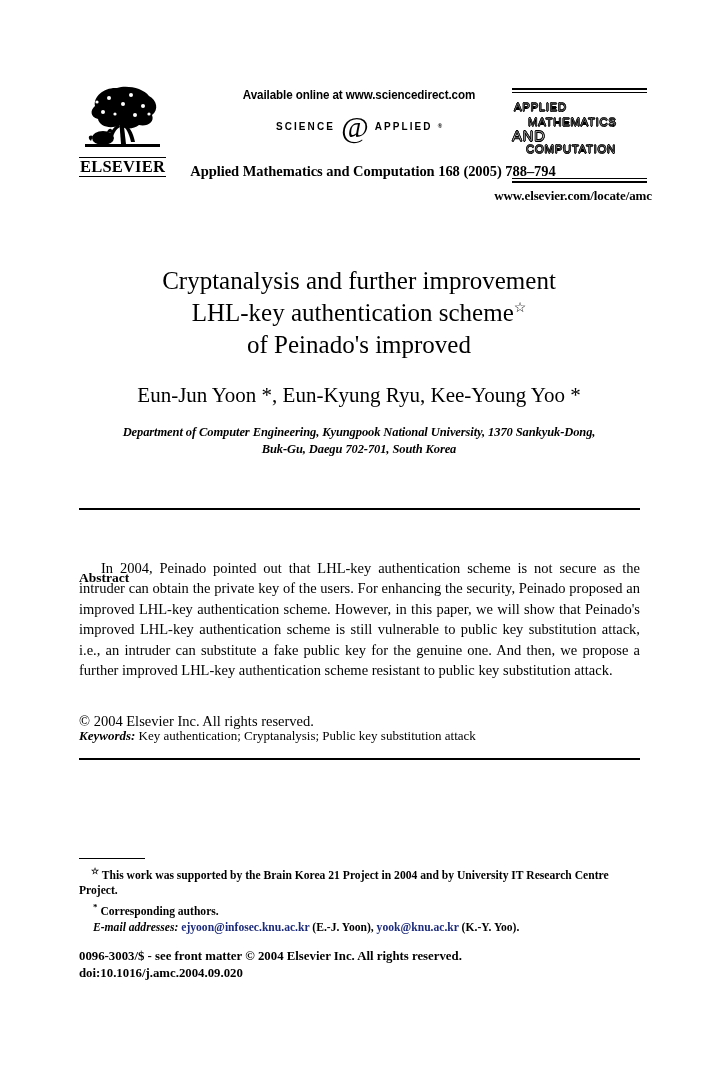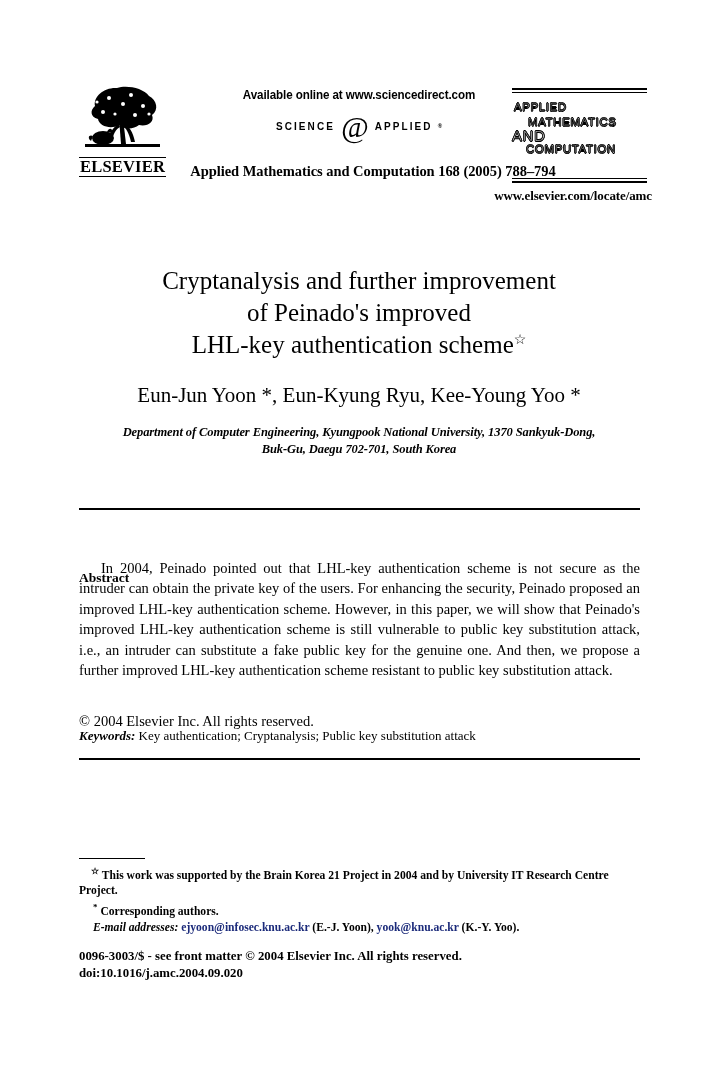--- a/index.html
+++ b/index.html
@@ -351,24 +351,24 @@
       <div class="mh-l4">COMPUTATION</div>
     </div>
     <div class="rule-bot"></div>
   </div>
 
   <div class="elsevier-url">www.elsevier.com/locate/amc</div>
 </div>
 
 <div class="title-block">
   <div>Cryptanalysis and further improvement</div>
-  <div>of Peinado's improved</div>
   <div>
     <span>LHL-key authentication scheme</span><span class="title-star">☆</span>
   </div>
+  <div>of Peinado's improved</div>
 </div>
 
 <div class="authors">Eun-Jun Yoon *, Eun-Kyung Ryu, Kee-Young Yoo *</div>
 
 <div class="affiliation">
   <div>Department of Computer Engineering, Kyungpook National University, 1370 Sankyuk-Dong,</div>
   <div>Buk-Gu, Daegu 702-701, South Korea</div>
 </div>
 
 <div class="rule-abstract-top"></div>

